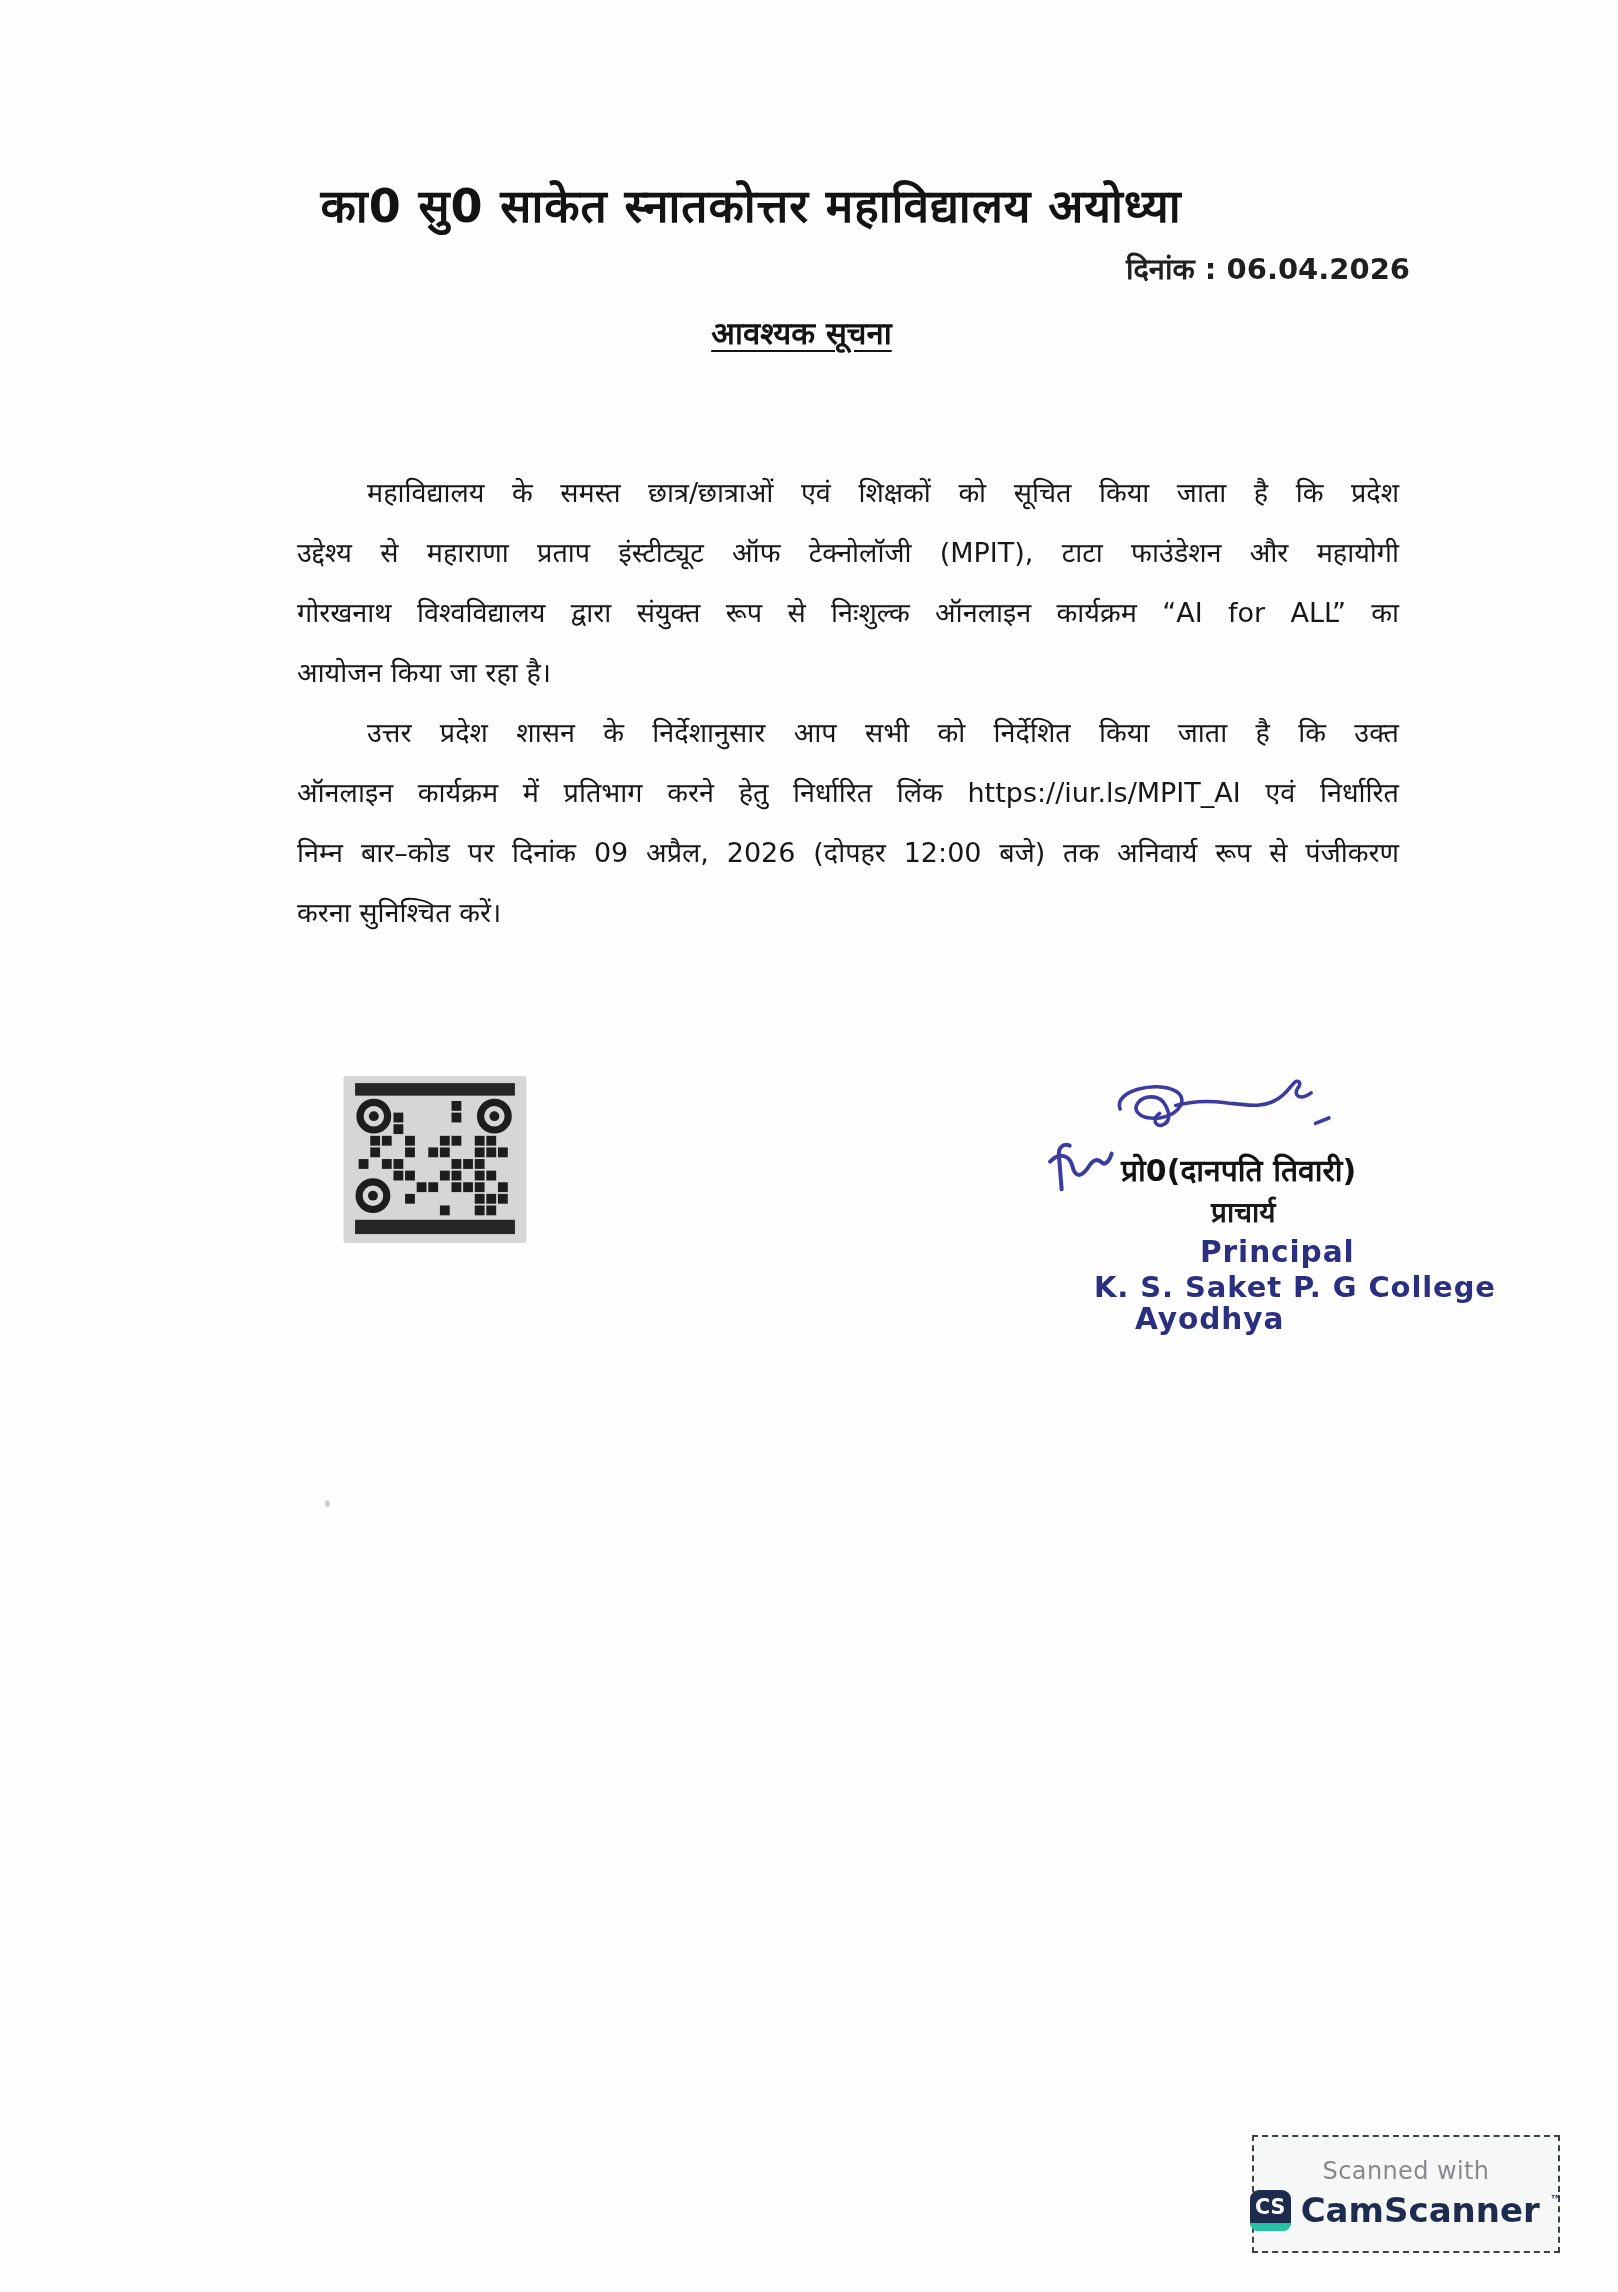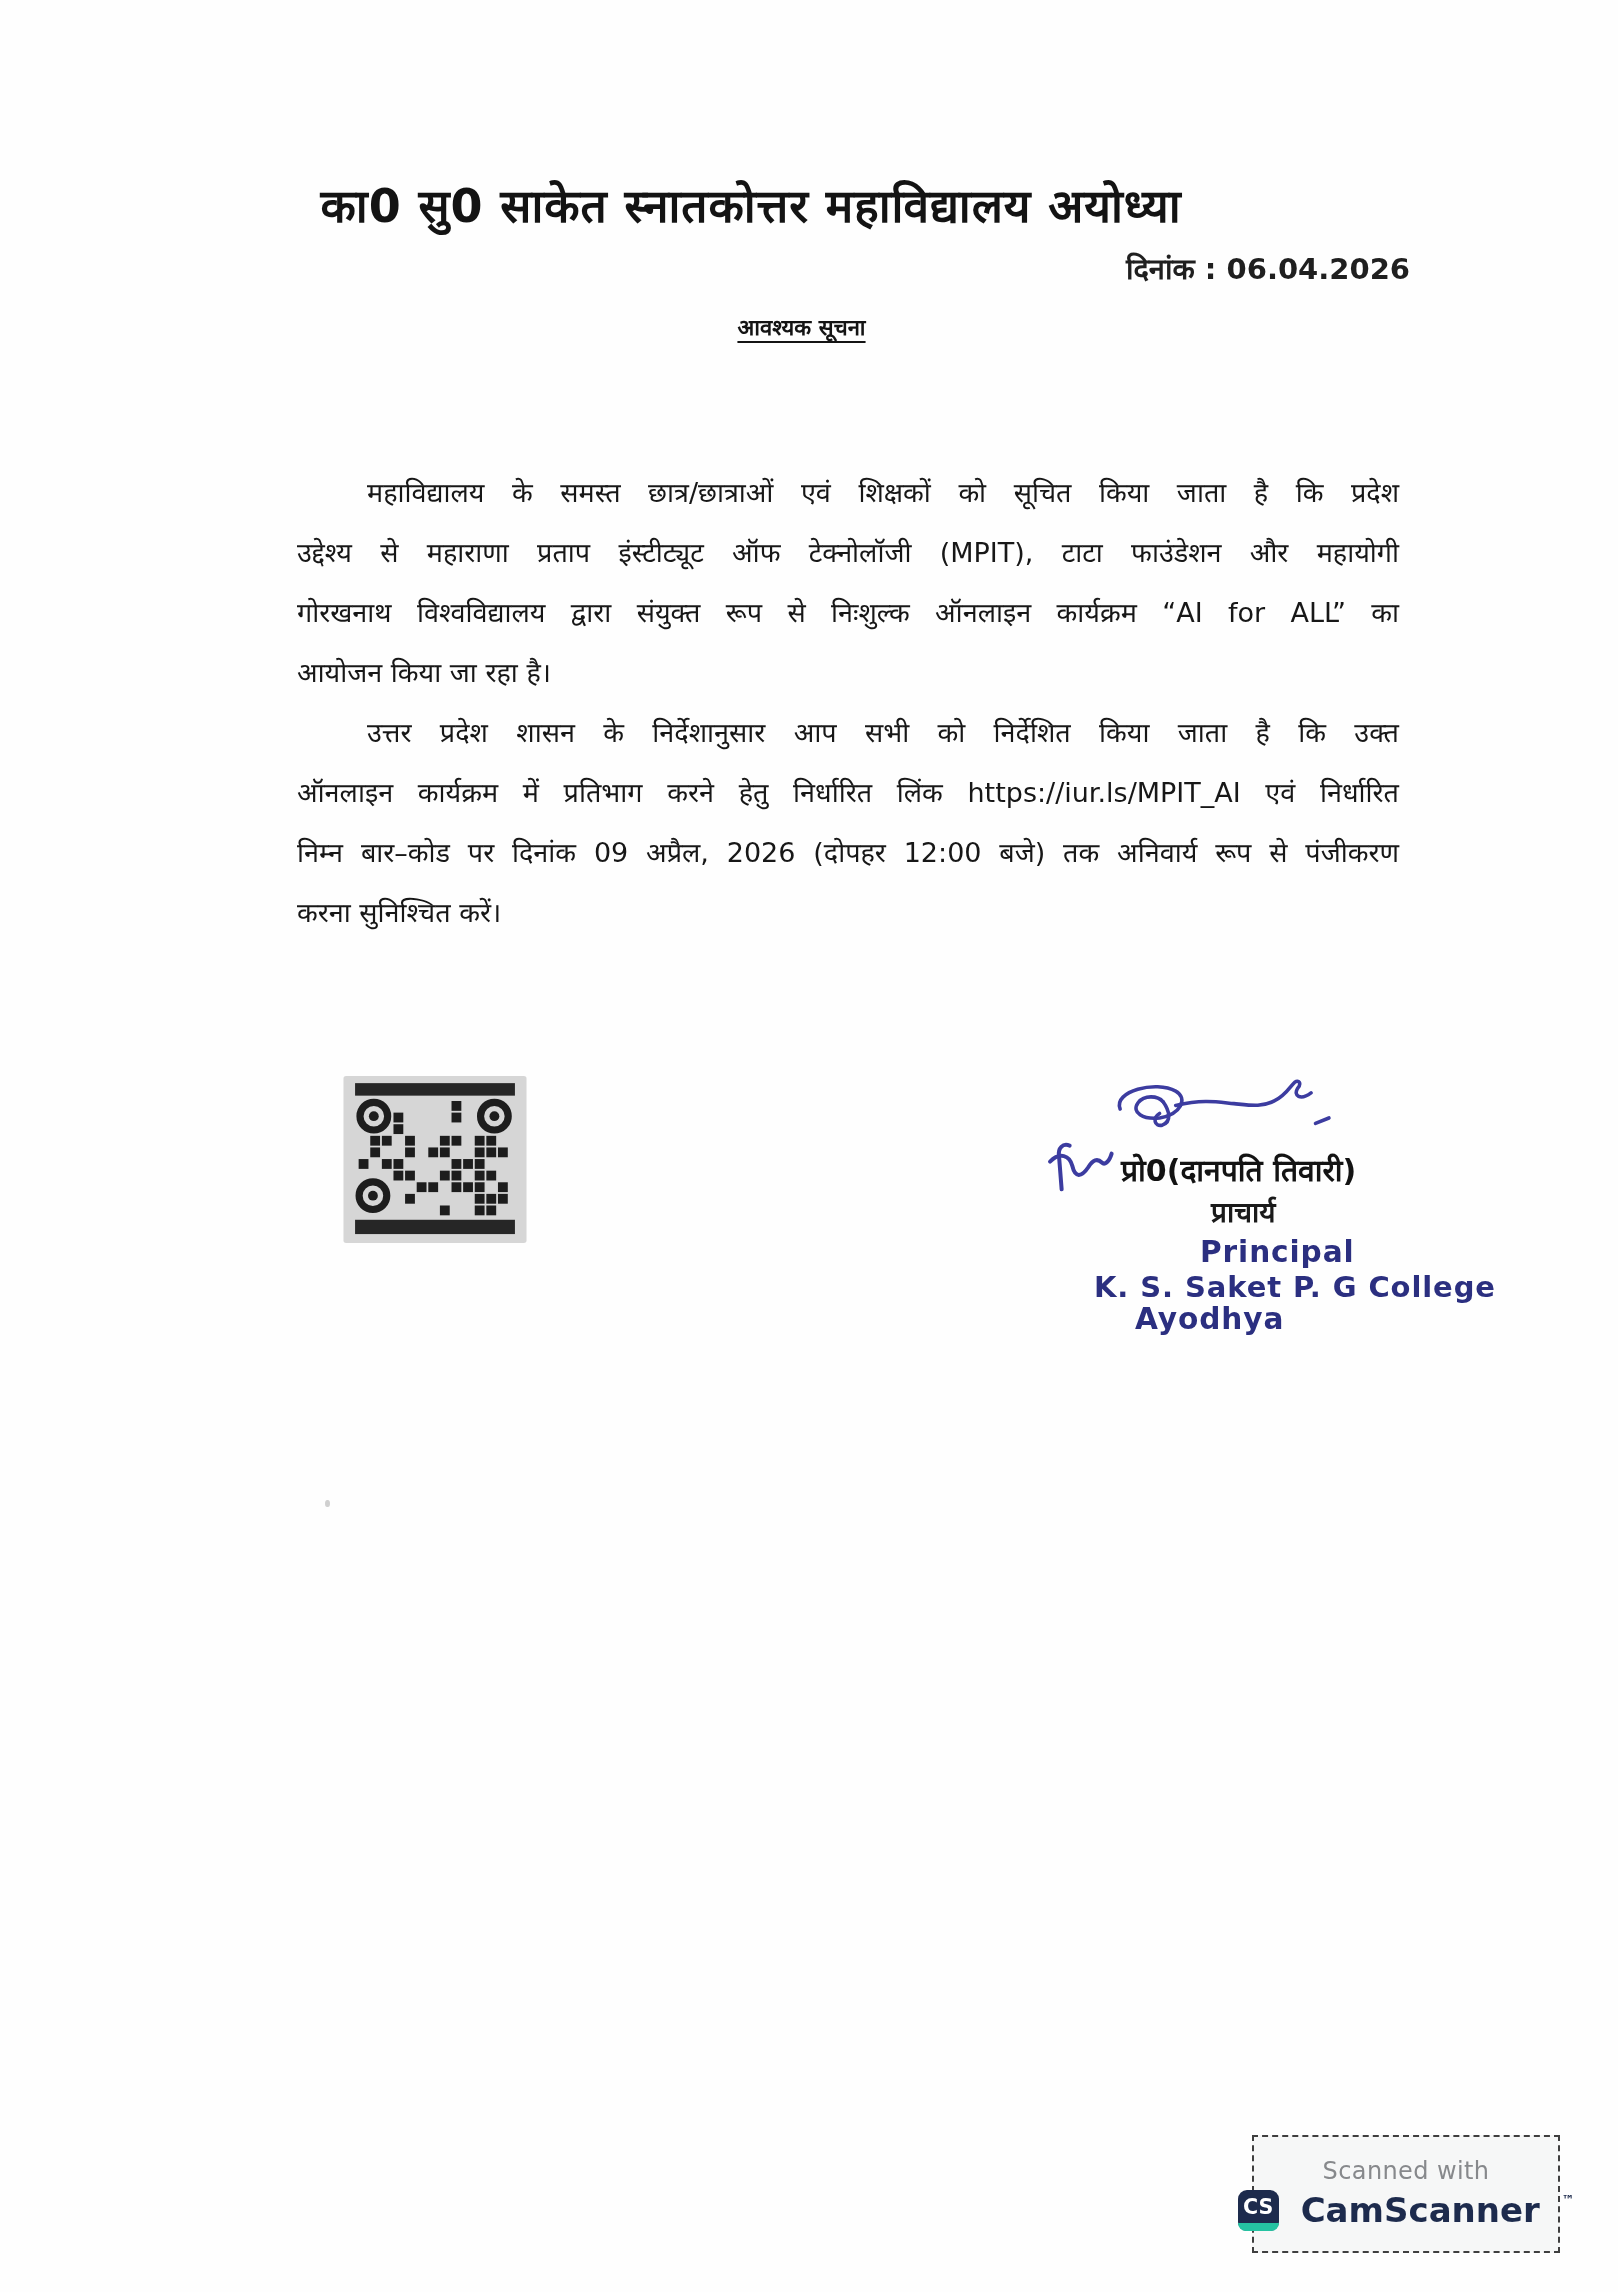--- a/index.html
+++ b/index.html
@@ -19,21 +19,21 @@
     font-size: 46px; font-weight: bold; letter-spacing: 0.9px;
     color: #131313;
   }
   .date-line {
     position: absolute; top: 248px; right: 208px;
     font-size: 29px; font-weight: bold; color: #1f1f1f;
   }
   .notice-heading {
     position: absolute; top: 311px; left: 0; width: 1603px;
     text-align: center;
-    font-size: 22px; font-weight: bold; color: #141414;
+    font-size: 31px; font-weight: bold; color: #141414;
   }
   .notice-heading .u {
     text-decoration: underline;
     text-underline-offset: 6.3px;
     text-decoration-thickness: 2.2px;
   }
   .bodytext {
     position: absolute; top: 463px; left: 297px; width: 1102px;
     font-size: 27px; line-height: 60px; color: #171717;
   }
@@ -63,21 +63,21 @@
     width: 4.5px; height: 7.2px; background: #9a9a9a; opacity: .45; border-radius: 50%;
   }
 
   .cs-badge {
     position: absolute; left: 1252px; top: 2135px; width: 308px; height: 118px;
     border: 2.7px dashed #3f3f3f; background: #f6f7f7;
     display: flex; flex-direction: column; align-items: center; justify-content: center;
     gap: 4.5px;
   }
   .cs-top { color: #87898c; font-size: 24px; letter-spacing: 0.4px; }
-  .cs-row { display: flex; align-items: center; gap: 22px; }
+  .cs-row { display: flex; align-items: center; gap: 10px; }
   .cs-icon {
     width: 41px; height: 41px; background: #1d2b4d; border-radius: 9px;
     position: relative; display: flex; align-items: center; justify-content: center;
     flex: 0 0 auto;
   }
   .cs-icon::after {
     content: ""; position: absolute; bottom: 0; left: 0; right: 0; height: 8px;
     background: #25c3a2; border-radius: 0 0 9px 9px;
   }
   .cs-icon span { color: #ffffff; font-weight: bold; font-size: 20.6px; margin-top: -6.3px; position: relative; z-index: 1; }

